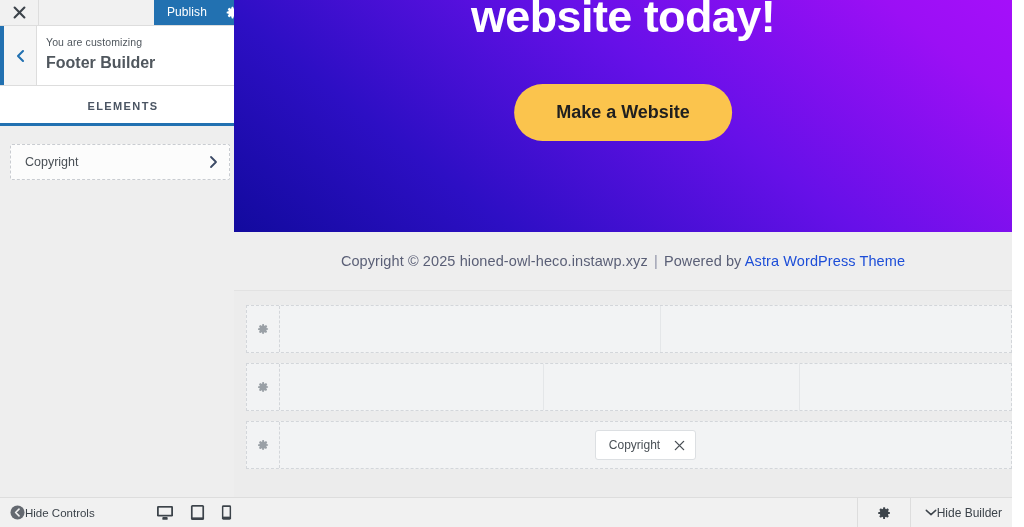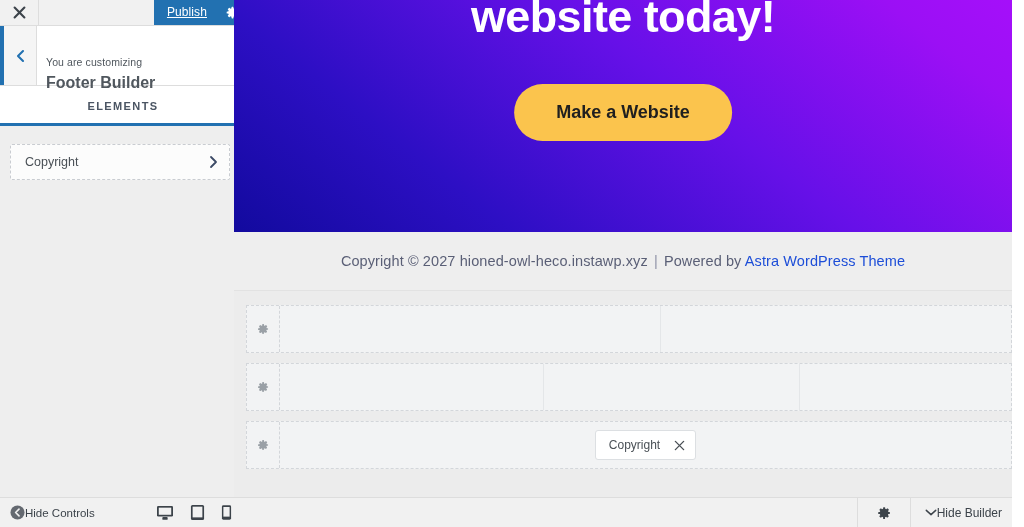--- a/index.html
+++ b/index.html
@@ -62,21 +62,20 @@
   }
   .cz-publish {
     background: #2271b1;
     color: #fff;
     font-size: 12px;
     line-height: 25px;
     padding: 0 11px 0 13px;
     cursor: pointer;
     white-space: nowrap;
     letter-spacing: .1px;
-    text-decoration: underline;
   }
   .cz-publish-settings {
     background: #2271b1;
     width: 28px;
     display: flex;
     align-items: center;
     justify-content: center;
     cursor: pointer;
   }
 
@@ -103,21 +102,20 @@
   .cz-panel-titles {
     flex: 1;
     padding: 9px 0 0 9px;
     box-sizing: border-box;
   }
   .cz-preamble {
     font-size: 10.5px;
     color: #50575e;
     line-height: 14px;
     letter-spacing: .1px;
-    margin-top: 20px;
   }
   .cz-paneltitle {
     font-size: 16px;
     color: #50575e;
     line-height: 22px;
     margin-top: 3px;
     font-weight: 700;
   }
 
   
@@ -483,21 +481,21 @@
 
   <div id="preview">
 
     <div class="hero">
       <div class="hero-title">website today!</div>
       <button class="hero-btn">Make a Website</button>
     </div>
 
     <div class="footer-strip">
       <div class="footer-copy">
-        <span>Copyright © 2027 hioned-owl-heco.instawp.xyz</span>
+        <span>Copyright © 2025 hioned-owl-heco.instawp.xyz</span>
         <span class="sep">|</span>
         <span>Powered by</span>
         <a class="footer-link">Astra WordPress Theme</a>
       </div>
     </div>
 
     <div class="fb">
 
       <div class="fb-row" style="margin-left:12px; margin-right:0;">
         <div class="fb-gear">

